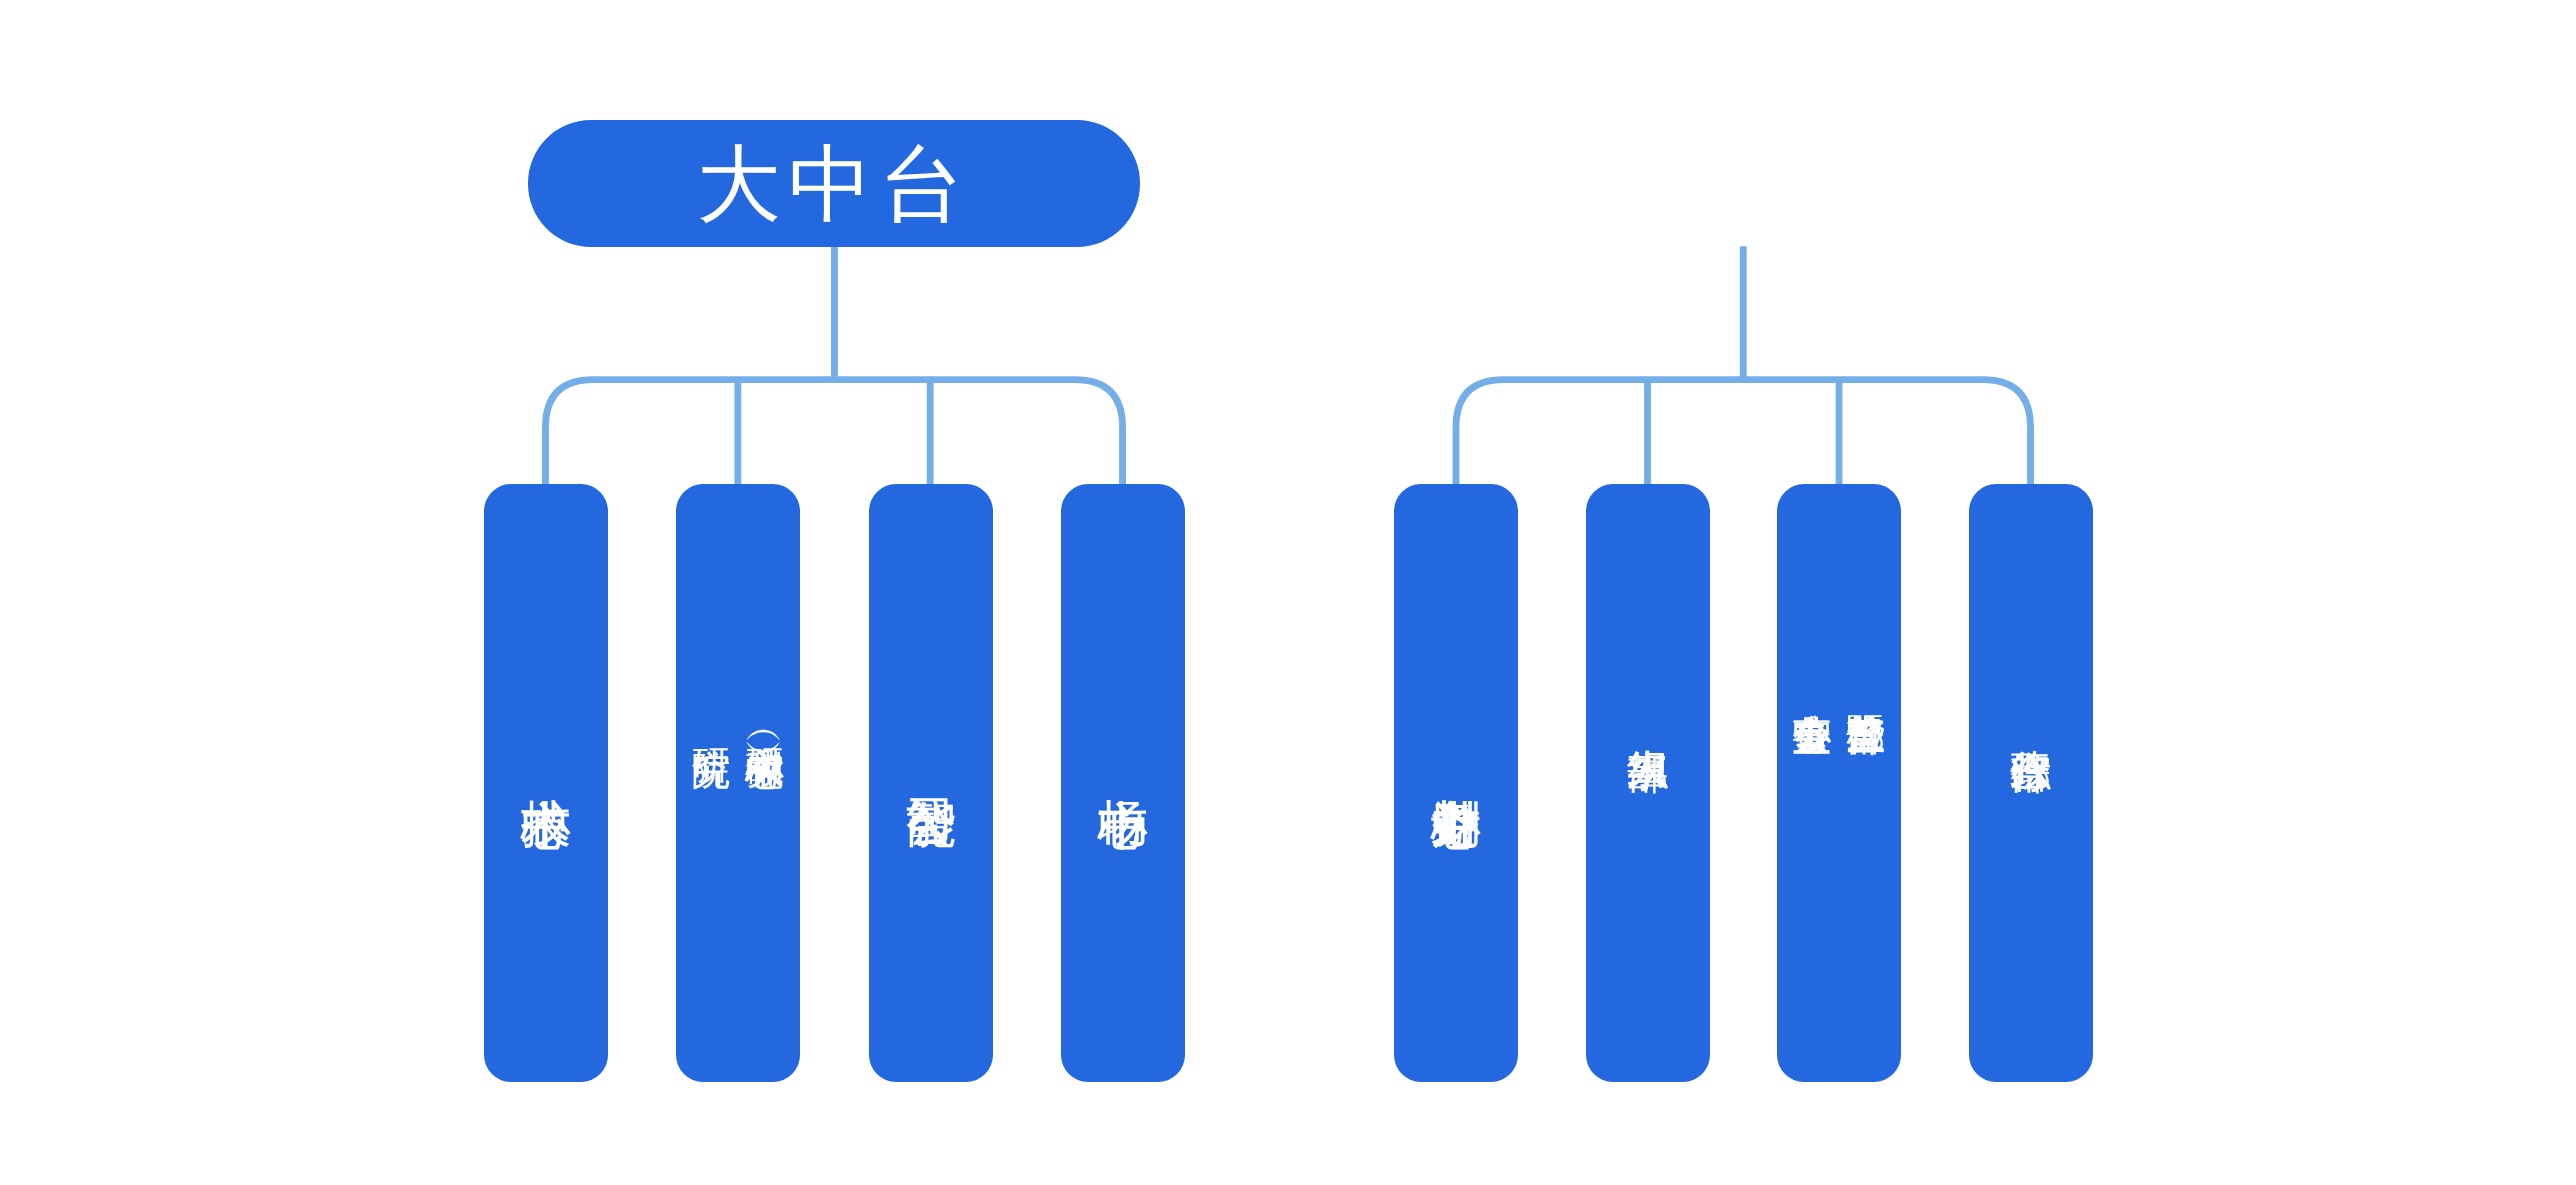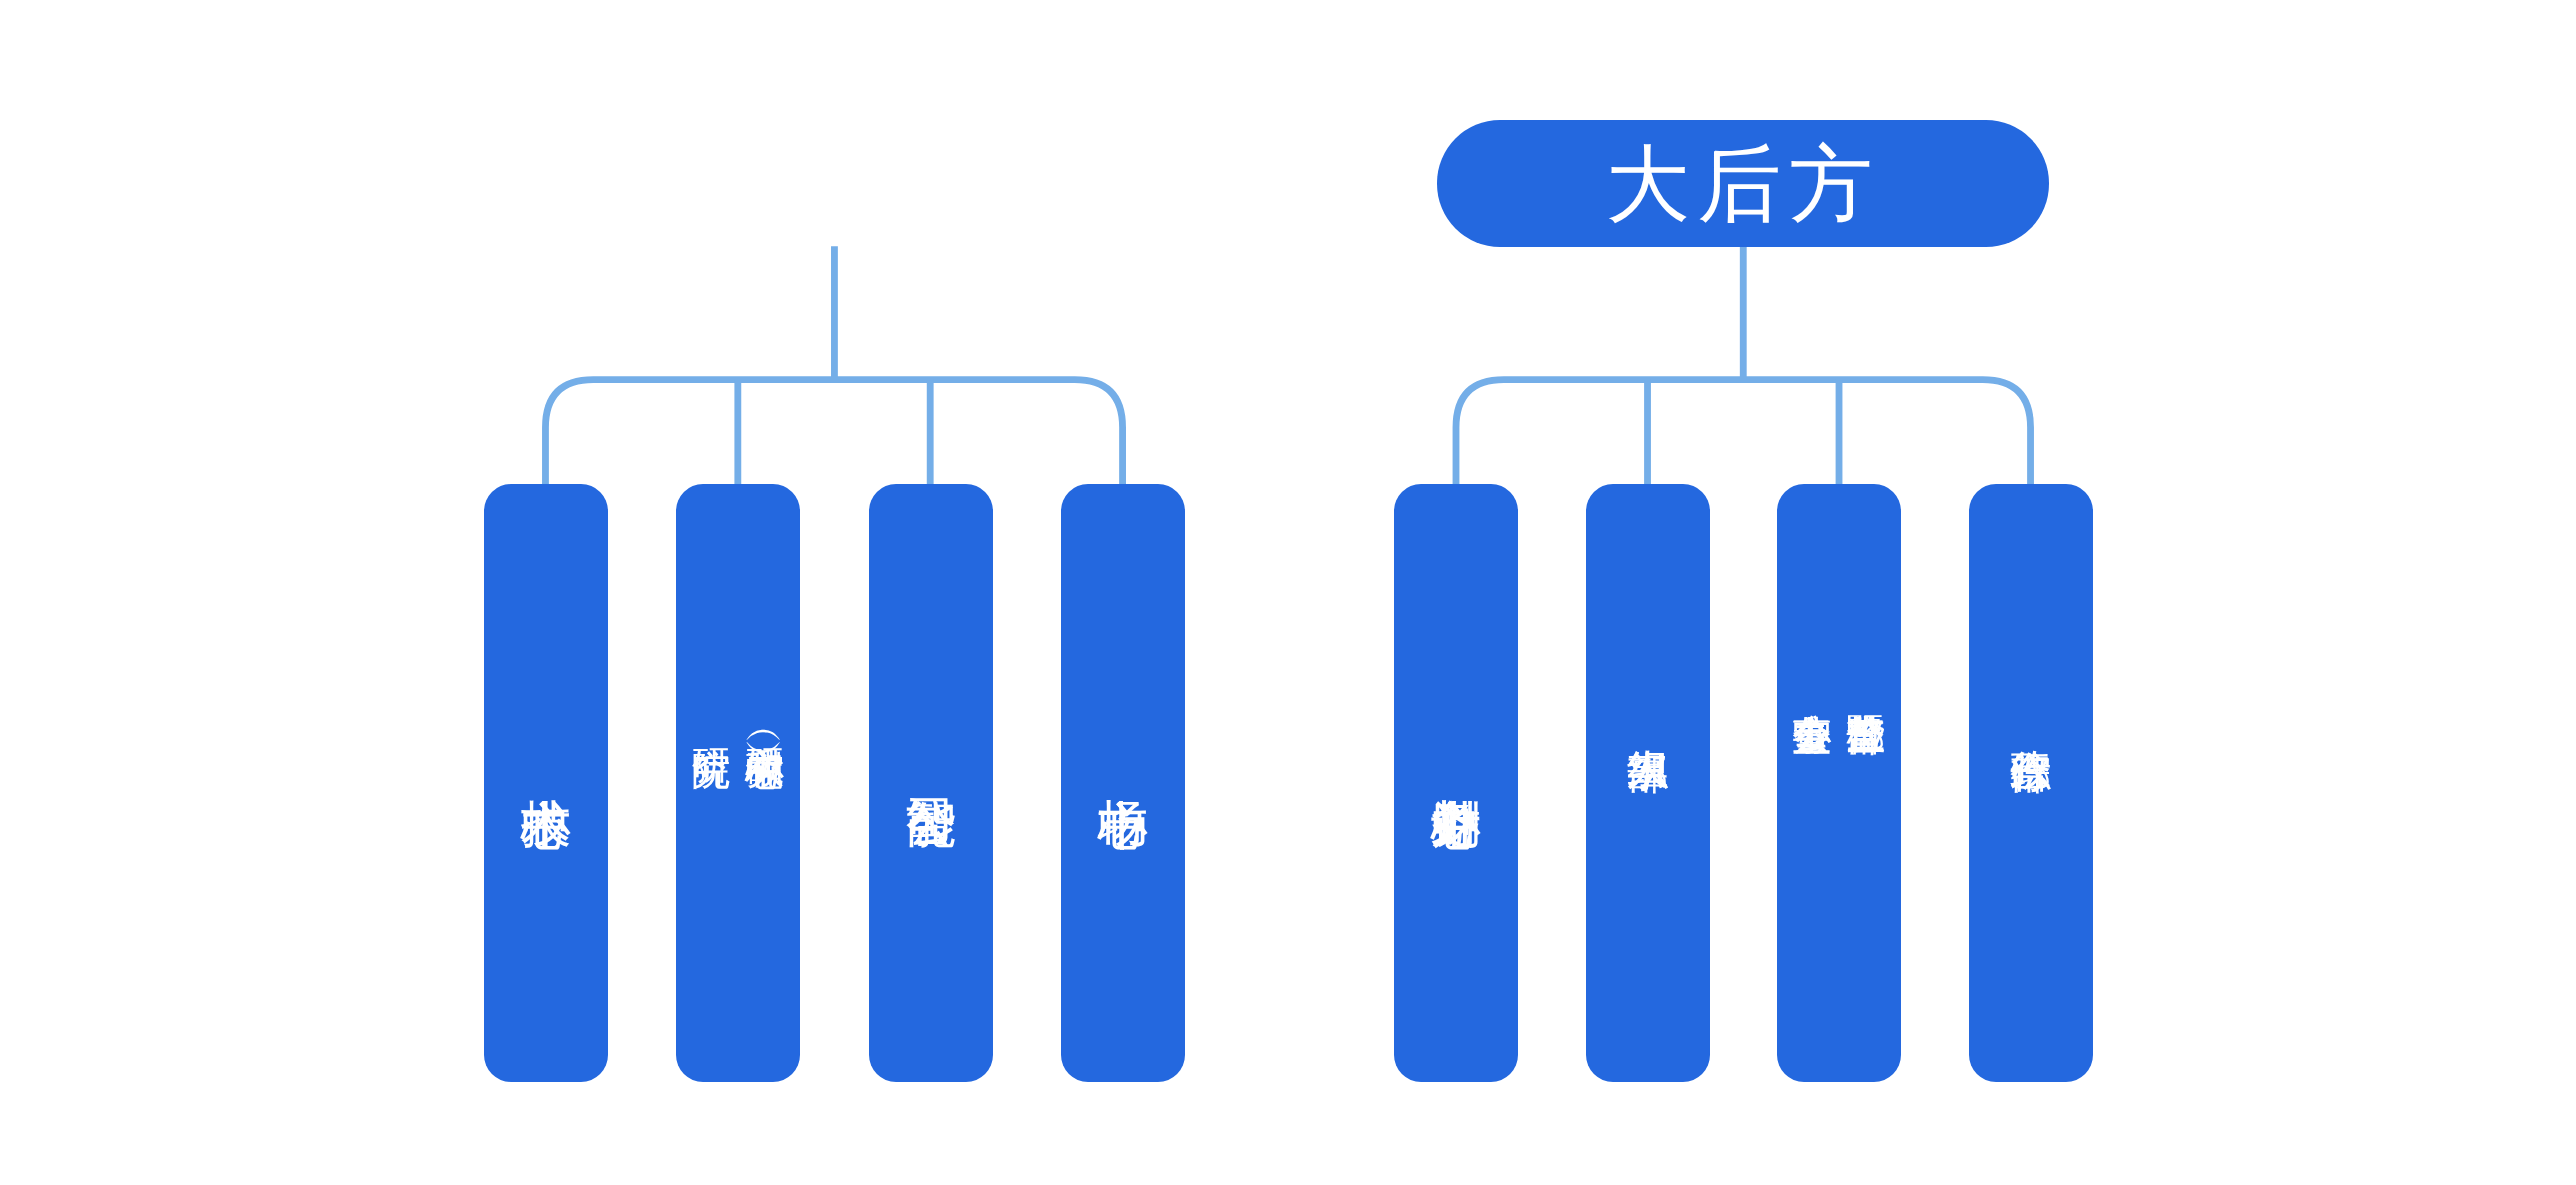--- a/index.html
+++ b/index.html
@@ -81,22 +81,22 @@
     <path d="M638 570 V500 Q638 444 694 444 H1257 Q1313 444 1313 500 V570"></path>
     <path d="M863 444 V570"></path>
     <path d="M1088 444 V570"></path>
 
     <path d="M2039 288 V444"></path>
     <path d="M1703 570 V500 Q1703 444 1759 444 H2319 Q2375 444 2375 500 V570"></path>
     <path d="M1927 444 V570"></path>
     <path d="M2151 444 V570"></path>
   </svg>
 
-  <div class="node root" style="left:1437px">
-    <span class="hlabel">大后方</span>
+  <div class="node root" style="left:528px">
+    <span class="hlabel">大中台</span>
   </div>
 
   <div class="node child" style="left:484px">
     <div class="vlabel fs-lg up-a">
       <span>技术中心</span>
     </div>
   </div>
   <div class="node child" style="left:676px">
     <div class="vlabel fs-sm up-b">
       <span>研究院</span>

